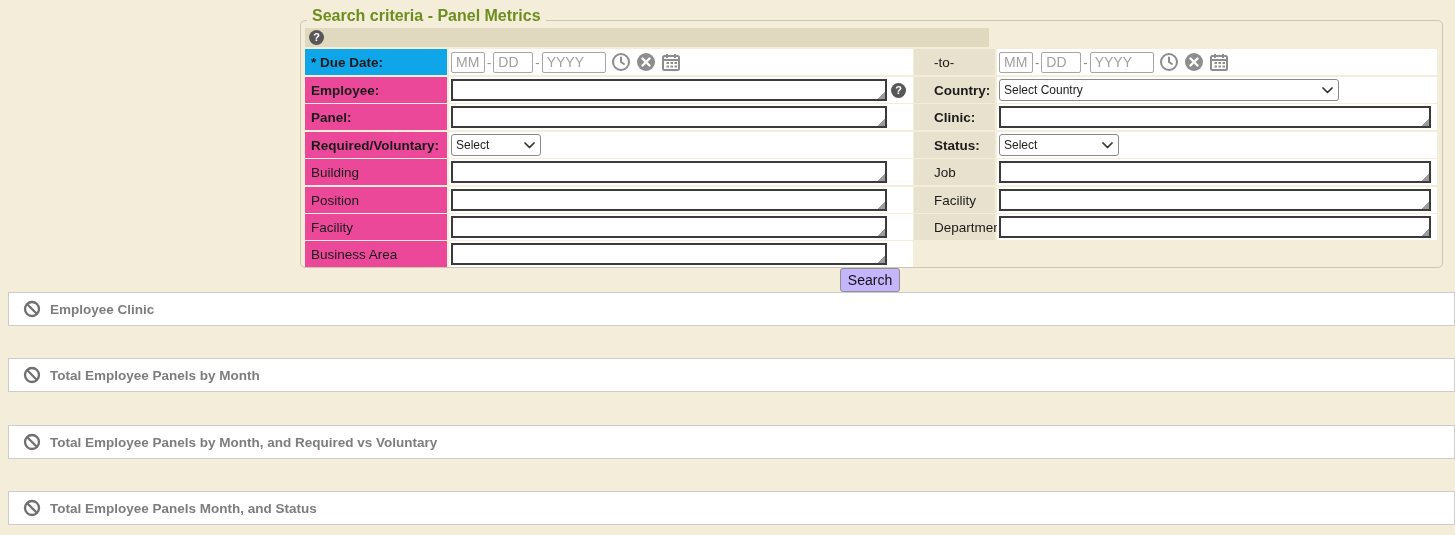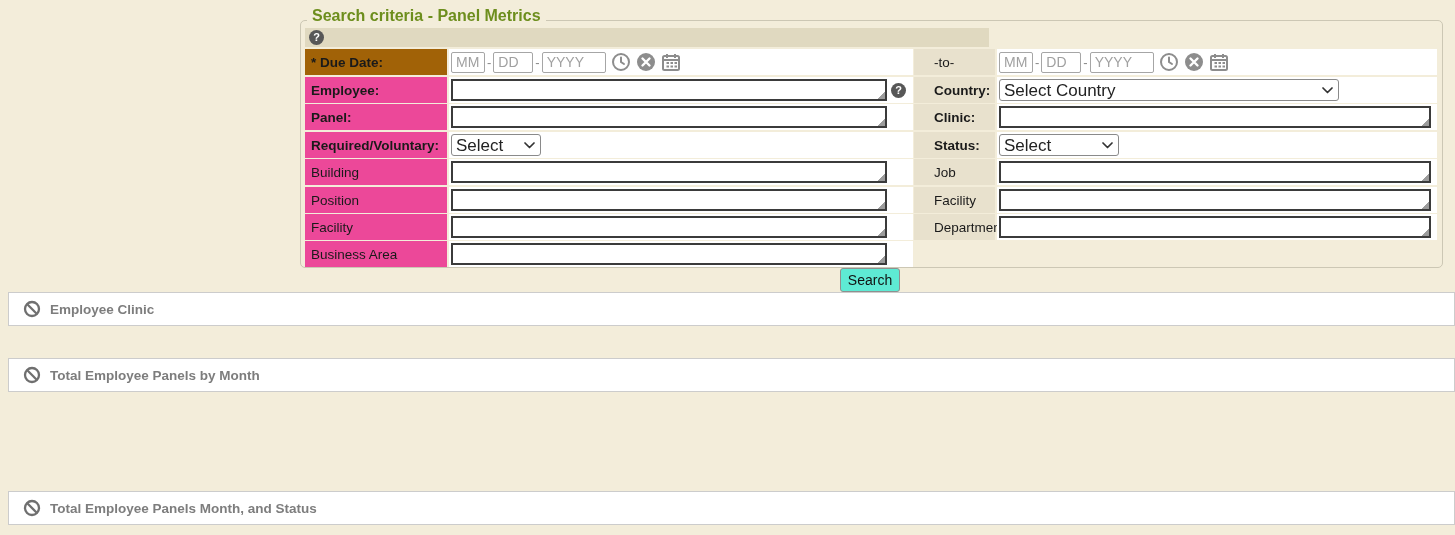--- a/index.html
+++ b/index.html
@@ -19,21 +19,21 @@
                width:15px; height:15px; border-radius:50%; background:#575757; color:#fff;
                font-size:11px; font-weight:bold; line-height:1; flex:0 0 auto; cursor:pointer; }
 
   
   .row  { position:absolute; left:305px; width:1132px; height:26px; }
   .cell { position:absolute; top:0; height:26px; display:flex; align-items:center; }
   .c1 { left:0;     width:142px; background:#ec4899; padding-left:6px; }
   .c2 { left:144px; width:464px; background:#ffffff; padding-left:2px; }
   .c3 { left:609px; width:81px;  background:#e8e1cd; padding-left:20px; }
   .c4 { left:692px; width:440px; background:#ffffff; padding-left:2px; }
-  .white { background:#a16207; }
+  .white { background:#0ea5e9; }
   .lab { font-size:13.5px; color:#1a1a1a; white-space:nowrap; }
   .bold { font-weight:bold; }
 
   
   .ti { width:436px; height:22px; border:2px solid #3b3b3b; background:#fff;
         background-image:linear-gradient(315deg, #9c9c9c 0 5px, transparent 5px);
         background-repeat:no-repeat; background-position:right bottom; background-size:9px 9px;
         font-size:13px; padding:0 4px; outline:none; }
   .ti.r { width:432px; }
 
@@ -42,29 +42,29 @@
   .din { height:21px; border:1px solid #a6a6a6; border-radius:2px; padding:0 4px;
          font-size:14px; color:#444; outline:none; }
   .din::placeholder { color:#a0a0a0; }
   .dmm { width:34px; } .ddd { width:40px; } .dyy { width:64px; }
   .dsep { color:#888; font-size:13px; margin:0 -1px; }
   .icobtn { display:inline-flex; align-items:center; cursor:pointer; margin-left:2px; }
 
   
   .selwrap { position:relative; display:inline-flex; align-items:center; }
   .selwrap select { appearance:none; -webkit-appearance:none; width:100%; height:22px;
-        border:1px solid #8a8a8a; border-radius:3px; background:#fff; font-size:17px;
+        border:1px solid #8a8a8a; border-radius:3px; background:#fff; font-size:12px;
         padding:0 20px 0 4px; color:#222; outline:none;
         font-family:"Liberation Sans", sans-serif; }
   .selwrap .chev { position:absolute; right:6px; pointer-events:none; }
   .w90 { width:90px; } .w110 { width:120px; } .w340 { width:340px; }
 
   
   .search-btn { position:absolute; left:840px; top:268px; width:60px; height:24px;
-        background:#5eead4; border:1px solid #8f8f8f; border-radius:3px; font-size:14px;
+        background:#c4b5fd; border:1px solid #8f8f8f; border-radius:3px; font-size:14px;
         color:#111; cursor:pointer; font-family:"Liberation Sans", sans-serif; }
 
   
   .panelbar { position:absolute; left:8px; width:1447px; height:34px; background:#ffffff;
         border:1px solid #cccccc; display:flex; align-items:center; padding-left:14px;
         gap:9px; cursor:pointer; }
   .panelbar .ptitle { font-size:13.5px; font-weight:bold; color:#7d7d7d; white-space:nowrap; }
 </style>
 </head>
 <body>
@@ -281,20 +281,29 @@
   <div class="panelbar" style="top:358px">
     <span style="display:inline-flex">
       <svg width="18" height="18" viewBox="0 0 18 18">
           <circle cx="9" cy="9" r="7" fill="none" stroke="#6f6f6f" stroke-width="2.3"></circle>
           <line x1="4.3" y1="4.3" x2="13.7" y2="13.7" stroke="#6f6f6f" stroke-width="2.3"></line>
         </svg>
     </span>
     <span class="ptitle">Total Employee Panels by Month</span>
   </div>
 
+  <div class="panelbar" style="top:425px">
+    <span style="display:inline-flex">
+      <svg width="18" height="18" viewBox="0 0 18 18">
+          <circle cx="9" cy="9" r="7" fill="none" stroke="#6f6f6f" stroke-width="2.3"></circle>
+          <line x1="4.3" y1="4.3" x2="13.7" y2="13.7" stroke="#6f6f6f" stroke-width="2.3"></line>
+        </svg>
+    </span>
+    <span class="ptitle">Total Employee Panels by Month, and Required vs Voluntary</span>
+  </div>
 
   <div class="panelbar" style="top:491px">
     <span style="display:inline-flex">
       <svg width="18" height="18" viewBox="0 0 18 18">
           <circle cx="9" cy="9" r="7" fill="none" stroke="#6f6f6f" stroke-width="2.3"></circle>
           <line x1="4.3" y1="4.3" x2="13.7" y2="13.7" stroke="#6f6f6f" stroke-width="2.3"></line>
         </svg>
     </span>
     <span class="ptitle">Total Employee Panels Month, and Status</span>
   </div>

